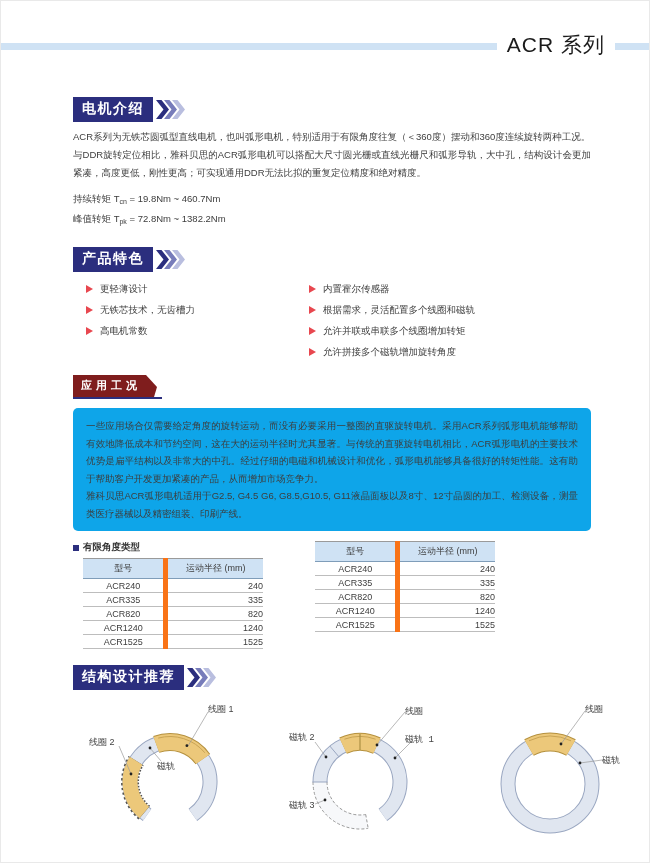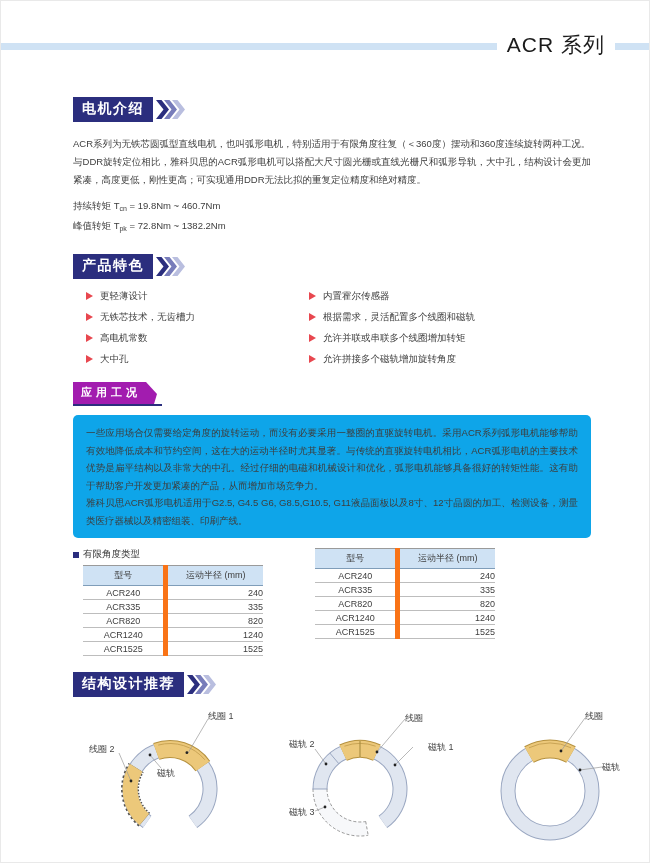--- a/index.html
+++ b/index.html
@@ -14,42 +14,42 @@
   .topbar .bar{height:7px;background:#cfe2f4;}
   .bar-left{flex:1;}
   .bar-right{width:34px;}
   .doc-title{font-size:21px;color:#1b1b1b;margin:0 10px;letter-spacing:1px;white-space:nowrap;position:relative;top:-1px;}
   
   .badge-navy{display:inline-flex;align-items:center;}
   .badge-navy .box{background:#2b2e7e;color:#fff;font-size:14px;font-weight:bold;letter-spacing:1.5px;padding:3px 9px 4px;white-space:nowrap;}
   .badge-navy svg{margin-left:3px;display:block;}
   
   .badge-cyan{display:inline-block;border-bottom:2px solid #2b2e7e;padding-right:5px;}
-  .badge-cyan .flag{display:inline-block;background:#a21caf;color:#fff;font-size:11px;font-weight:bold;letter-spacing:4px;padding:3px 16px 4px 8px;white-space:nowrap;
+  .badge-cyan .flag{display:inline-block;background:#7f1d1d;color:#fff;font-size:11px;font-weight:bold;letter-spacing:4px;padding:3px 16px 4px 8px;white-space:nowrap;
     clip-path:polygon(0 0,calc(100% - 11px) 0,100% 55%,calc(100% - 3px) 100%,0 100%);}
   
   .sec-intro{margin-top:37px;}
-  .intro-text{margin-top:13px;font-size:9.5px;line-height:18px;color:#3d3d3d;text-align:justify;}
+  .intro-text{margin-top:6px;font-size:9.5px;line-height:18px;color:#3d3d3d;text-align:justify;}
   .torque{margin-top:8px;font-size:9.5px;line-height:17px;color:#3d3d3d;}
   .torque .sub{font-size:7px;vertical-align:-2px;}
   
   .sec-features{margin-top:17px;}
   .feature-cols{display:flex;margin-top:11px;padding-left:13px;}
   .fcol-left{width:223px;flex:none;}
   .feature-item{display:flex;align-items:flex-start;font-size:9.5px;color:#3d3d3d;margin-bottom:9px;line-height:12px;}
   .tri{width:0;height:0;border-left:7px solid #e8474f;border-top:4px solid transparent;border-bottom:4px solid transparent;margin-right:7px;margin-top:2px;flex:none;}
   
   .sec-app{margin-top:8px;}
   .app-box{margin-top:9px;background:#0ea5e9;border-radius:5px;padding:9px 13px;font-size:9.5px;line-height:17.5px;color:#3d3d3d;text-align:justify;}
   .app-box p{margin:0;}
   
   .tables-row{display:flex;margin-top:10px;padding-left:10px;}
   .tbl-col{width:180px;flex:none;}
   .tbl-col.right{margin-left:52px;}
-  .tbl-title{font-size:9.5px;color:#333;font-weight:normal;display:flex;align-items:center;margin-bottom:4px;margin-left:-10px;}
+  .tbl-title{font-size:9.5px;color:#333;font-weight:bold;display:flex;align-items:center;margin-bottom:4px;margin-left:-10px;}
   .tbl-title .sq{width:6px;height:6px;background:#2b2e7e;margin-right:4px;flex:none;}
   table.spec{width:100%;border-collapse:collapse;font-size:9px;color:#3d3d3d;}
   table.spec th{background:#cfe2f4;font-weight:normal;border-top:1px solid #9a9a9a;border-bottom:1px solid #7f9db9;padding:3px 0;}
   table.spec td{border-bottom:1px solid #bdbdbd;padding:1.5px 0;text-align:right;}
   table.spec th:first-child,table.spec td:first-child{width:46%;text-align:center;}
   table.spec th+th,table.spec td+td{border-left:5px solid #f97316;}
   
   .sec-structure{margin-top:16px;}
   .structure-text{margin-top:12px;font-size:9.5px;line-height:17px;color:#3d3d3d;text-align:justify;}
   .diagrams{display:flex;justify-content:space-between;margin-top:14px;padding:0 2px;}
@@ -104,24 +104,20 @@
               <span class="tri"></span>
               <span>更轻薄设计</span>
             </div>
           <div class="feature-item">
               <span class="tri"></span>
               <span>无铁芯技术，无齿槽力</span>
             </div>
           <div class="feature-item">
               <span class="tri"></span>
               <span>高电机常数</span>
-            </div>
-          <div class="feature-item">
-              <span class="tri"></span>
-              <span>大中孔</span>
             </div>
         </div>
         <div class="fcol-right">
           <div class="feature-item">
               <span class="tri"></span>
               <span>内置霍尔传感器</span>
             </div>
           <div class="feature-item">
               <span class="tri"></span>
               <span>根据需求，灵活配置多个线圈和磁轨</span>
@@ -278,21 +274,21 @@
             <line x1="112" y1="41" x2="140" y2="8" stroke="#999" stroke-width="0.7"></line>
             <line x1="130" y1="54" x2="148" y2="36" stroke="#999" stroke-width="0.7"></line>
             <line x1="50" y1="38" x2="61" y2="53" stroke="#999" stroke-width="0.7"></line>
             <line x1="50" y1="100" x2="60" y2="96" stroke="#999" stroke-width="0.7"></line>
             <circle cx="112" cy="41" r="1.4" fill="#222"></circle>
             <circle cx="130" cy="54" r="1.4" fill="#222"></circle>
             <circle cx="61" cy="53" r="1.4" fill="#222"></circle>
             <circle cx="60" cy="96" r="1.4" fill="#222"></circle>
           </svg>
           <span class="lbl" style="left:140px;top:2px;">线圈</span>
-          <span class="lbl" style="left:163px;top:31px;">磁轨 1</span>
+          <span class="lbl" style="left:140px;top:31px;font-family:Liberation Mono, monospace;">磁轨 1</span>
           <span class="lbl" style="left:24px;top:28px;">磁轨 2</span>
           <span class="lbl" style="left:24px;top:96px;">磁轨 3</span>
 
         </div>
 
         <div class="fig">
           <svg width="190" height="138" viewBox="0 0 190 138">
             <circle cx="95" cy="80" r="42" fill="none" stroke="#9aa7c1" stroke-width="15"></circle>
             <circle cx="95" cy="80" r="42" fill="none" stroke="#e0e6f0" stroke-width="13"></circle>
 

